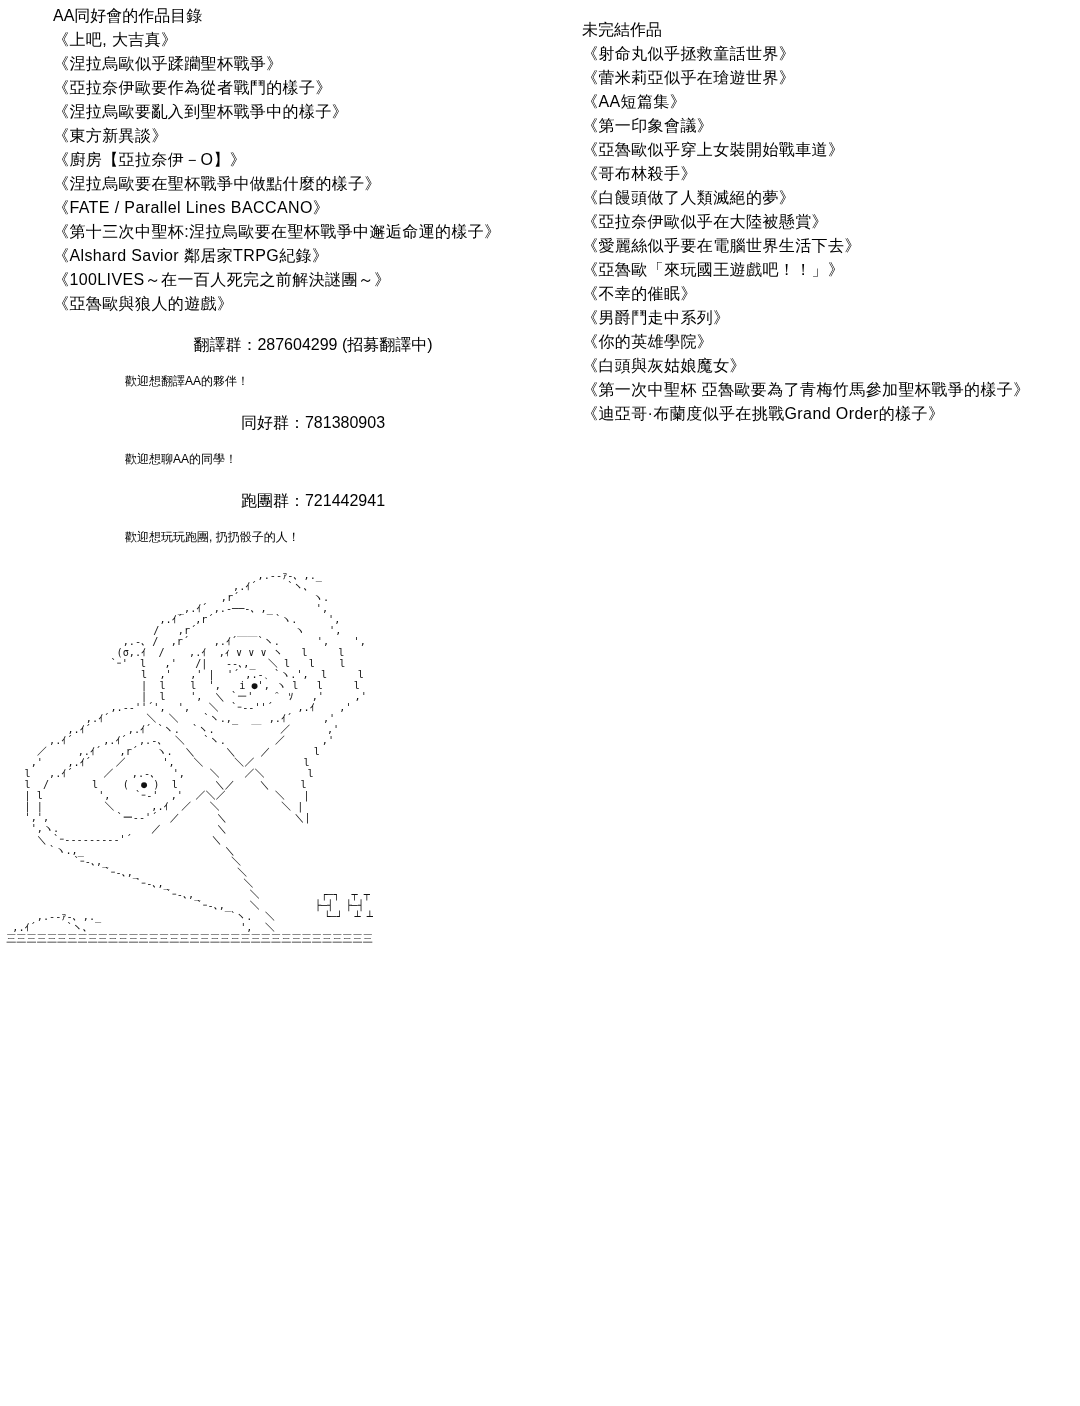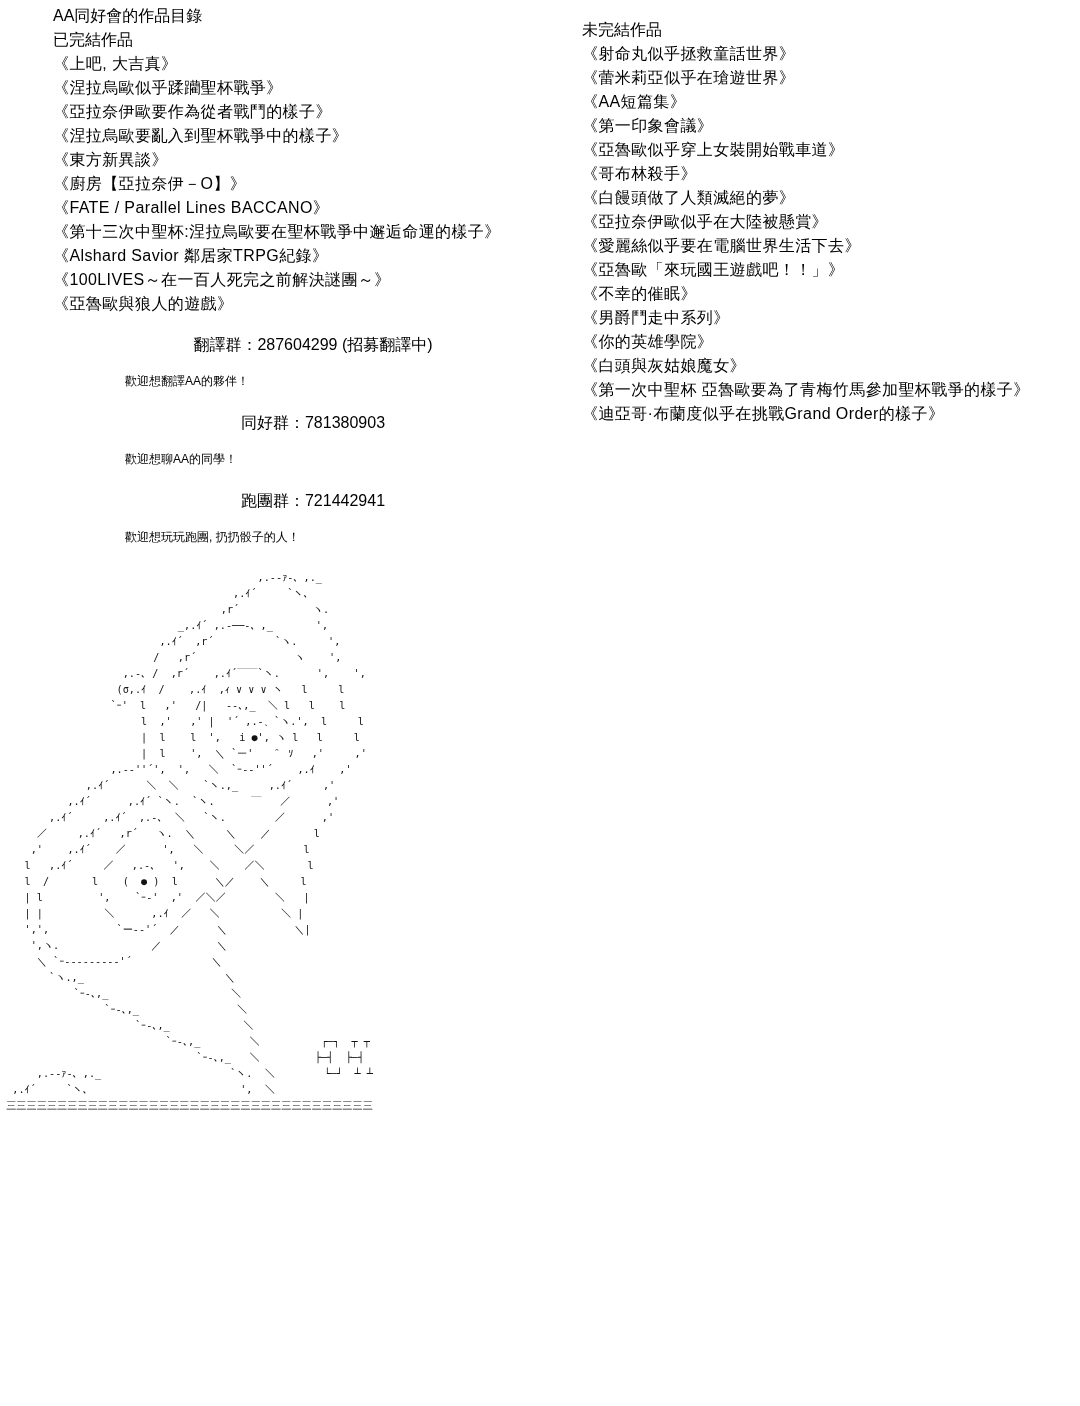--- a/index.html
+++ b/index.html
@@ -69,43 +69,43 @@
   .spacer-sm { height: 10px; }
 
   
   .ascii-art {
     position: absolute;
     left: 0;
     top: 560px;
     width: 1080px;
     font-family: "DejaVu Sans Mono", monospace;
     font-size: 10.2px;
-    line-height: 16px;
+    line-height: 11px;
     white-space: pre;
     letter-spacing: 0px;
     color: #111;
     transform-origin: left top;
   }
 </style>
 </head>
 <body>
 
 <div class="page">
 
   <div class="catalogue">
 
     <div class="col-left">
       <div class="heading">AA同好會的作品目錄</div>
-      <div class="heading">已完結作品</div>
       <div class="line">《上吧, 大吉真》</div>
       <div class="line">《涅拉烏歐似乎蹂躪聖杯戰爭》</div>
       <div class="line">《亞拉奈伊歐要作為從者戰鬥的樣子》</div>
       <div class="line">《涅拉烏歐要亂入到聖杯戰爭中的樣子》</div>
       <div class="line">《東方新異談》</div>
       <div class="line">《廚房【亞拉奈伊－O】》</div>
+      <div class="line">《涅拉烏歐要在聖杯戰爭中做點什麼的樣子》</div>
       <div class="line">《FATE / Parallel Lines BACCANO》</div>
       <div class="line">《第十三次中聖杯:涅拉烏歐要在聖杯戰爭中邂逅命運的樣子》</div>
       <div class="line">《Alshard Savior 鄰居家TRPG紀錄》</div>
       <div class="line">《100LIVES～在一百人死完之前解決謎團～》</div>
       <div class="line">《亞魯歐與狼人的遊戲》</div>
 
       <div class="group-block">
         <div class="group-line">翻譯群：287604299 (招募翻譯中)</div>
         <div class="spacer-sm"></div>
         <div class="group-note">歡迎想翻譯AA的夥伴！</div>

